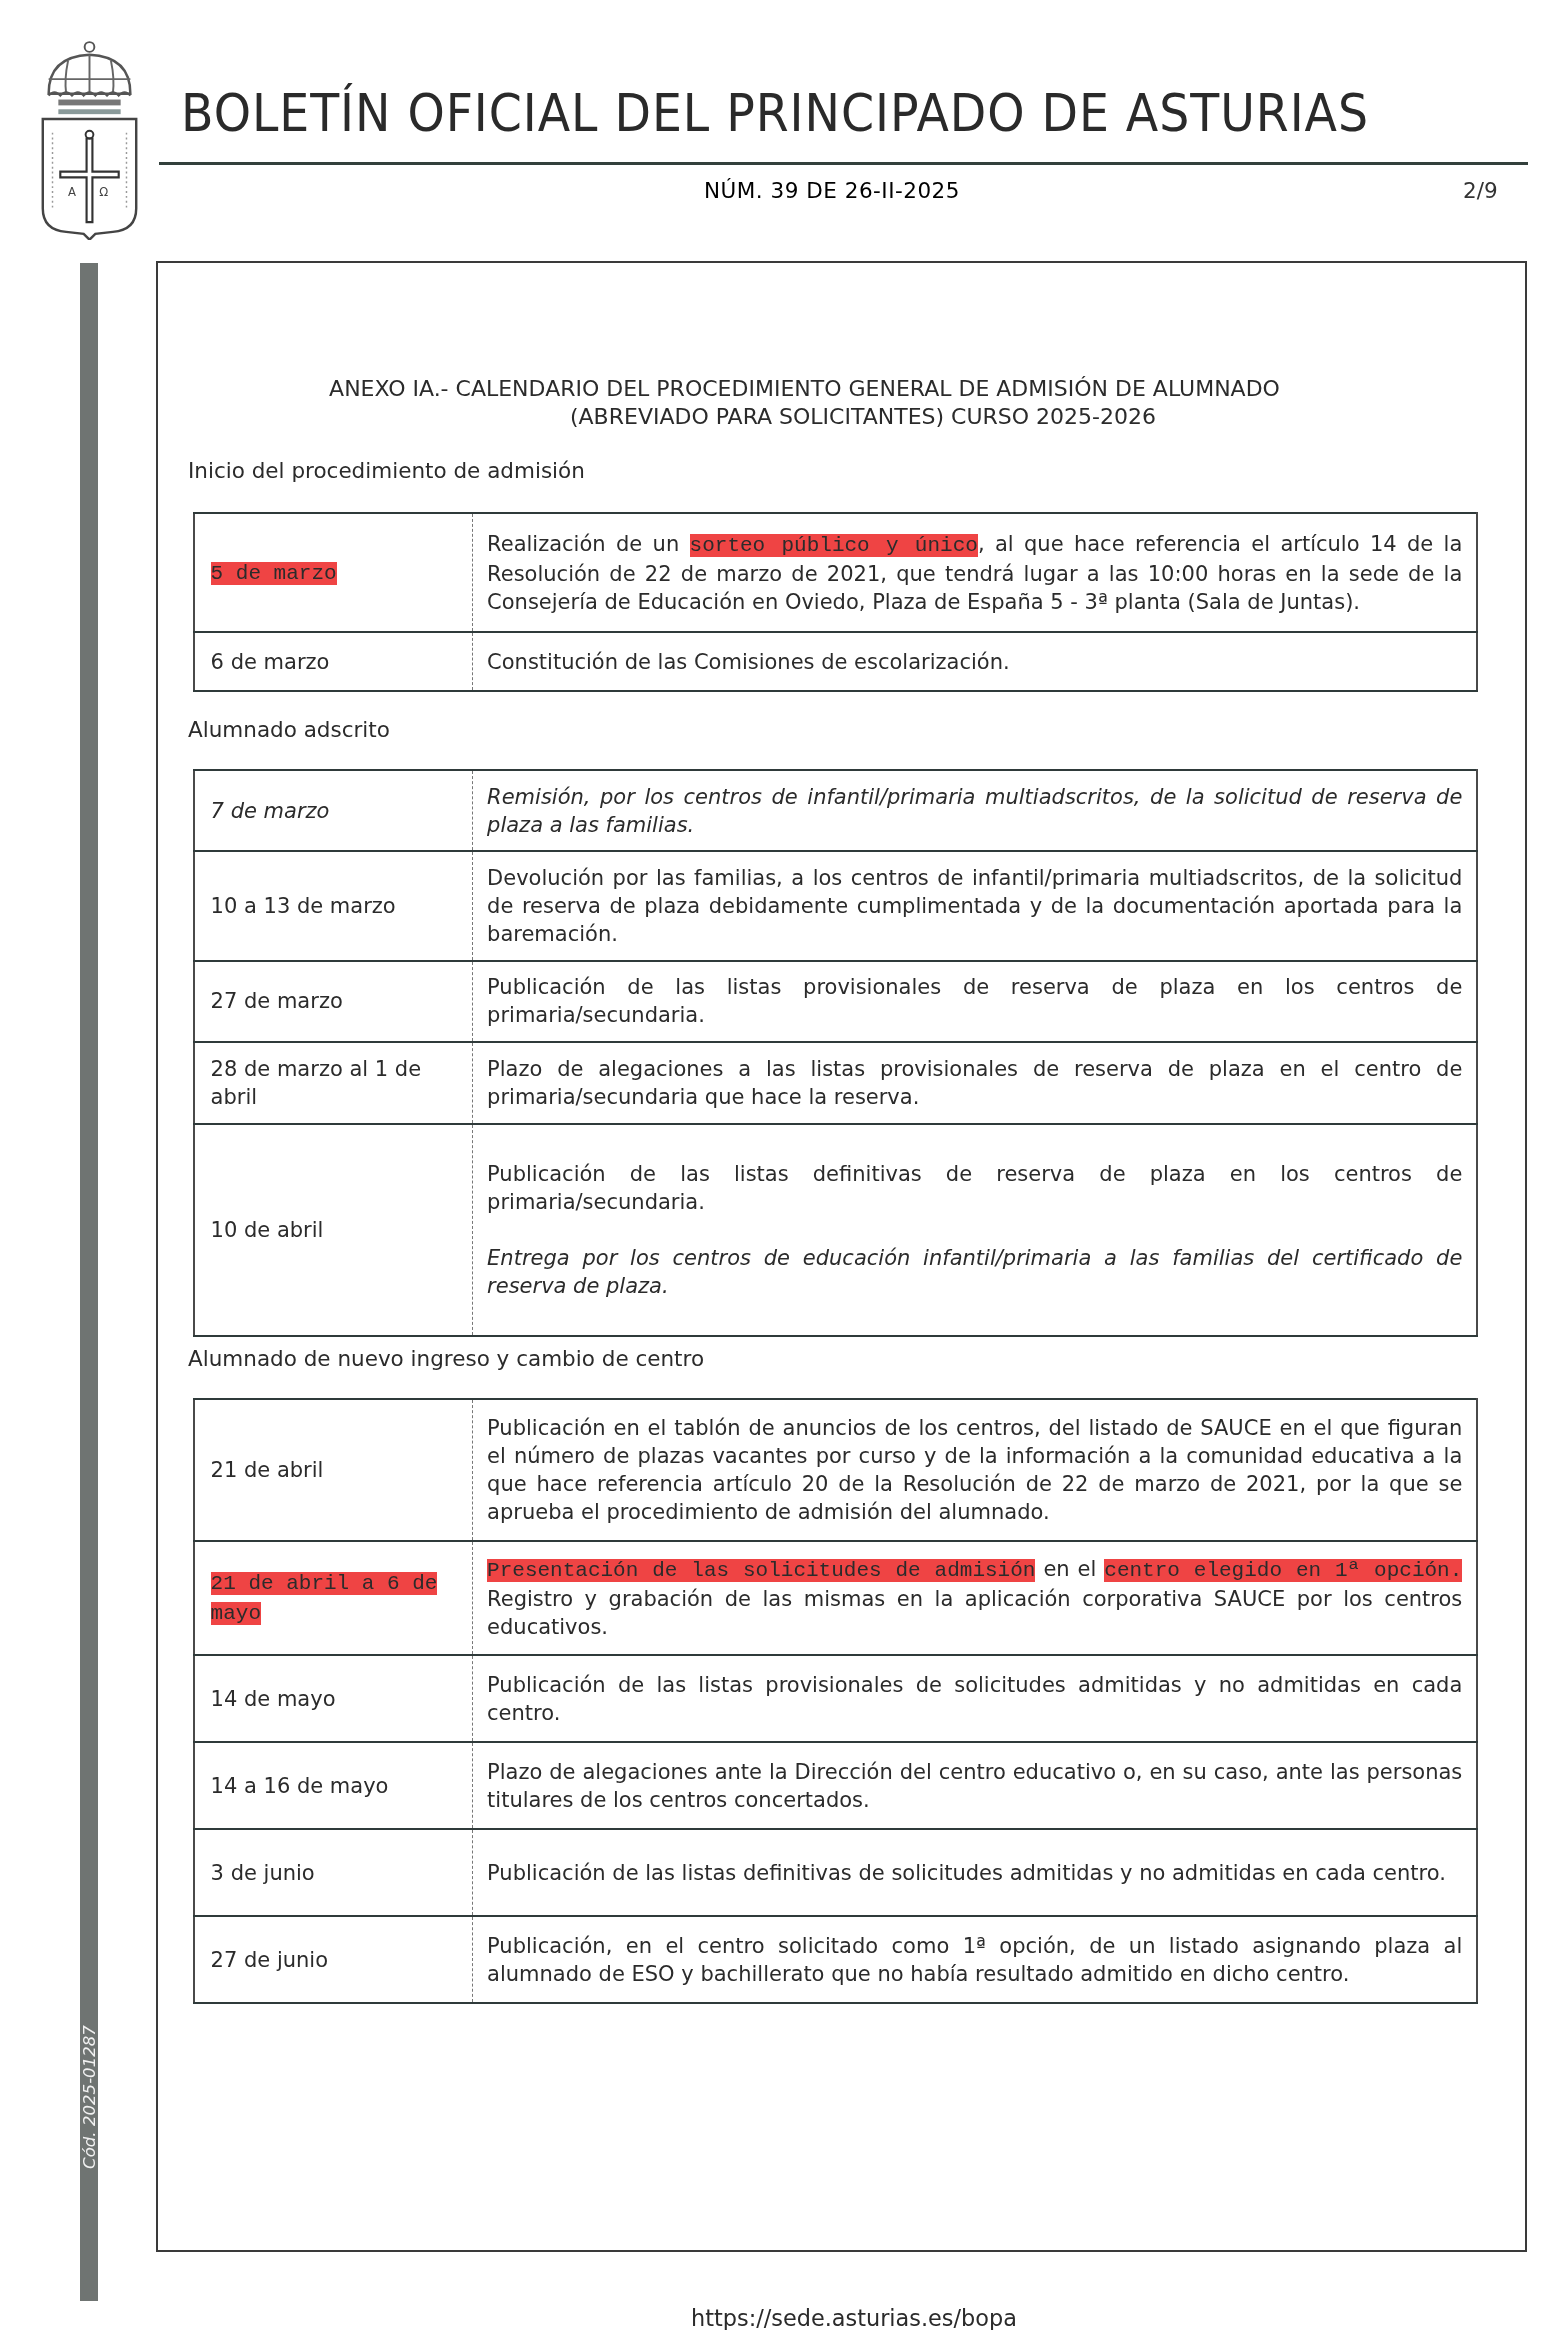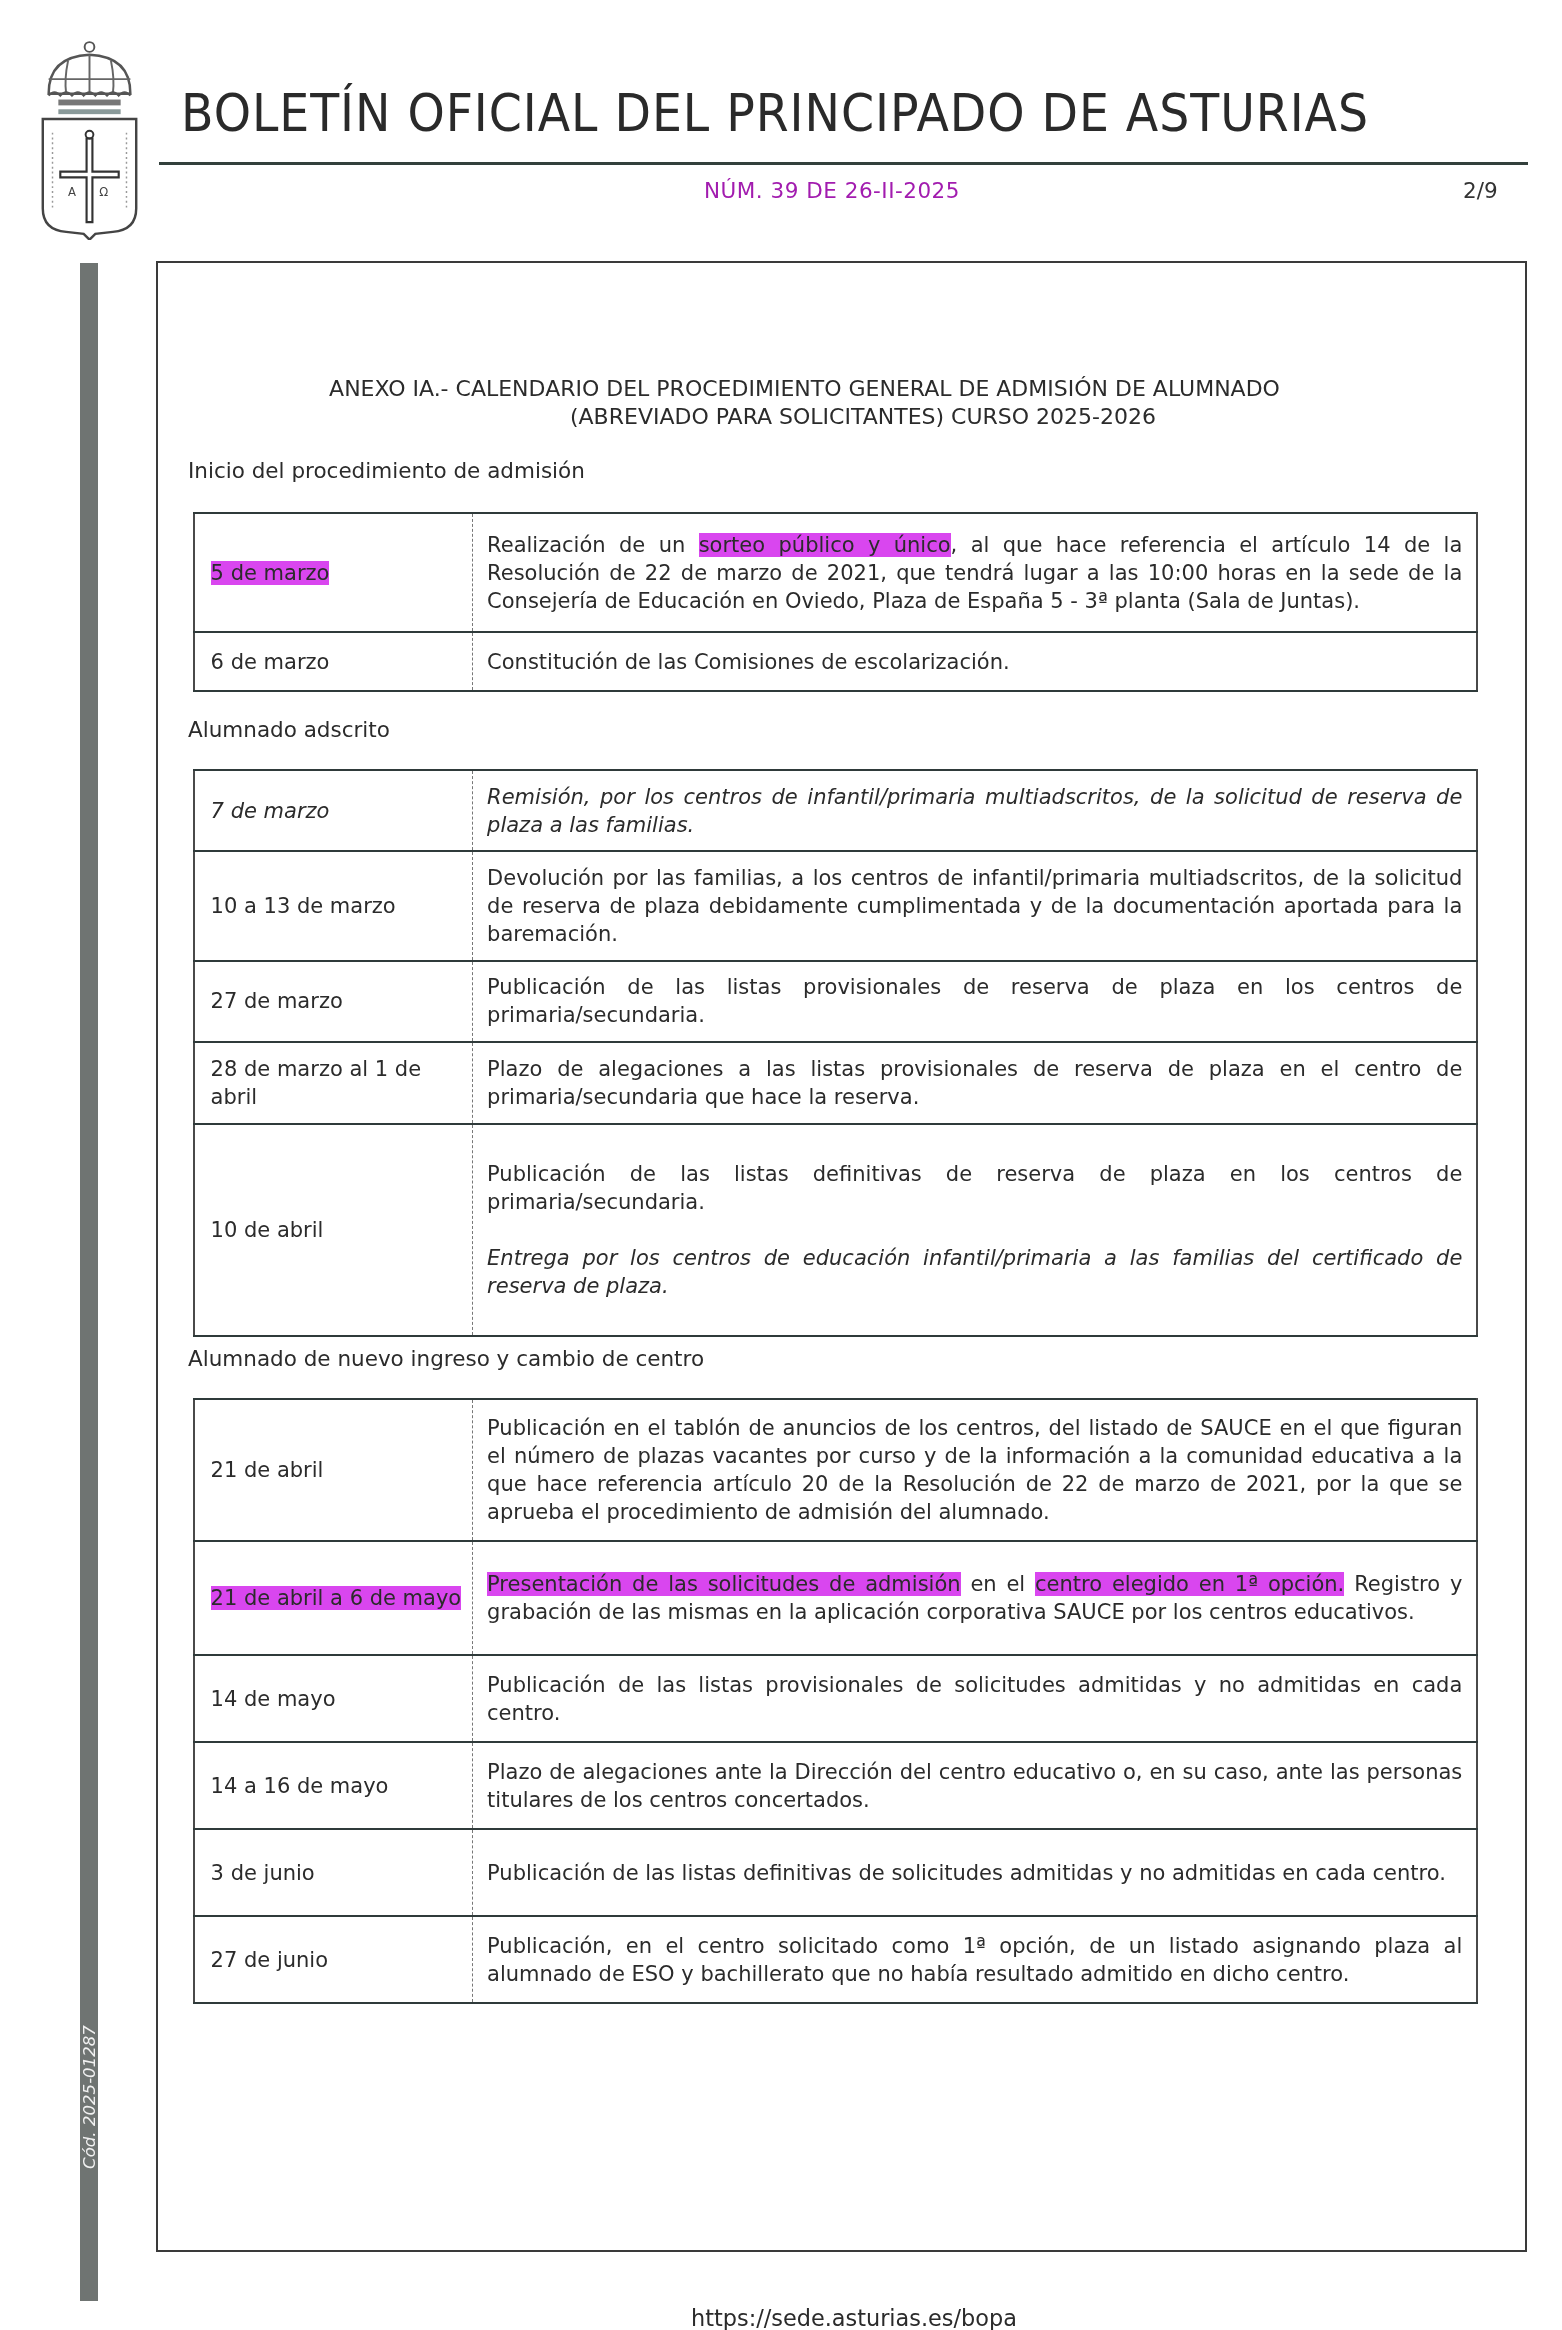--- a/index.html
+++ b/index.html
@@ -11,21 +11,21 @@
   .header-title {
     position: absolute; left: 181px; top: 84px; width: 1342px;
     font-family: "DejaVu Sans", sans-serif; font-size: 51px; letter-spacing: 1px;
     color: #2a2a2a; white-space: nowrap; font-weight: normal;
     transform: scaleX(0.93); transform-origin: left center;
   }
   .header-rule {
     position: absolute; left: 159px; top: 162px; width: 1369px; height: 2.9px; background: #33403c;
   }
   .header-num {
-    position: absolute; left: 704px; top: 178px; font-size: 21.5px; color: #a21caf; letter-spacing: 0.5px;
+    position: absolute; left: 704px; top: 178px; font-size: 21.5px; color: #000000; letter-spacing: 0.5px;
   }
   .header-page {
     position: absolute; left: 1463px; top: 178px; font-size: 21.5px; color: #333;
   }
   .side-bar {
     position: absolute; left: 80px; top: 263px; width: 17.6px; height: 2038px;
     background: #6f7472;
   }
   .side-code {
     position: absolute; left: 89px; top: 2097px; transform: translate(-50%, -50%) rotate(-90deg);
@@ -52,21 +52,21 @@
   }
   table.cal td.date {
     width: 252px; padding: 9.8px 9.8px 9.8px 15.6px;
     border-left: 2px solid #4a4a4a; border-right: 1px dashed #777;
   }
   table.cal td.desc {
     padding: 11.7px 13.7px 11.7px 13.7px; text-align: justify;
     border-right: 2px solid #4a4a4a;
   }
   .para + .para { margin-top: 28px; font-style: italic; }
-  .hl { background: #d946ef; }
+  .hl { background: #ef4444; font-family: Liberation Mono, monospace; }
   .footer-url {
     position: absolute; left: 691px; top: 2305px; font-size: 22.4px; color: #2b2b2b;
   }
 </style>
 </head>
 <body>
 
 <div class="logo">
   <svg width="109" height="205" viewBox="0 0 112 210">
 

